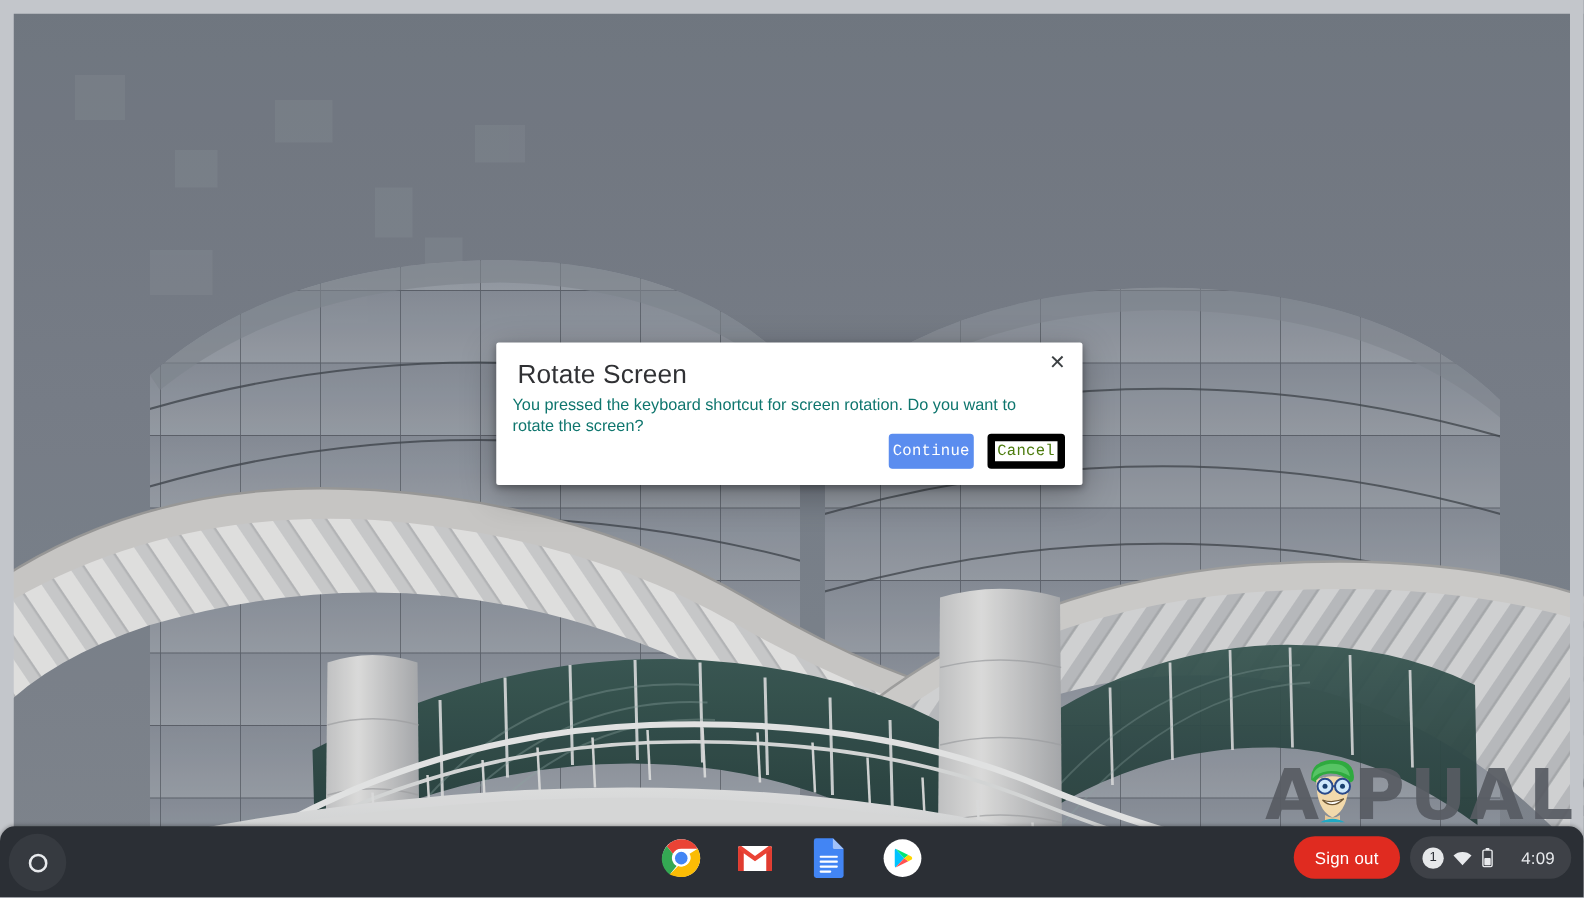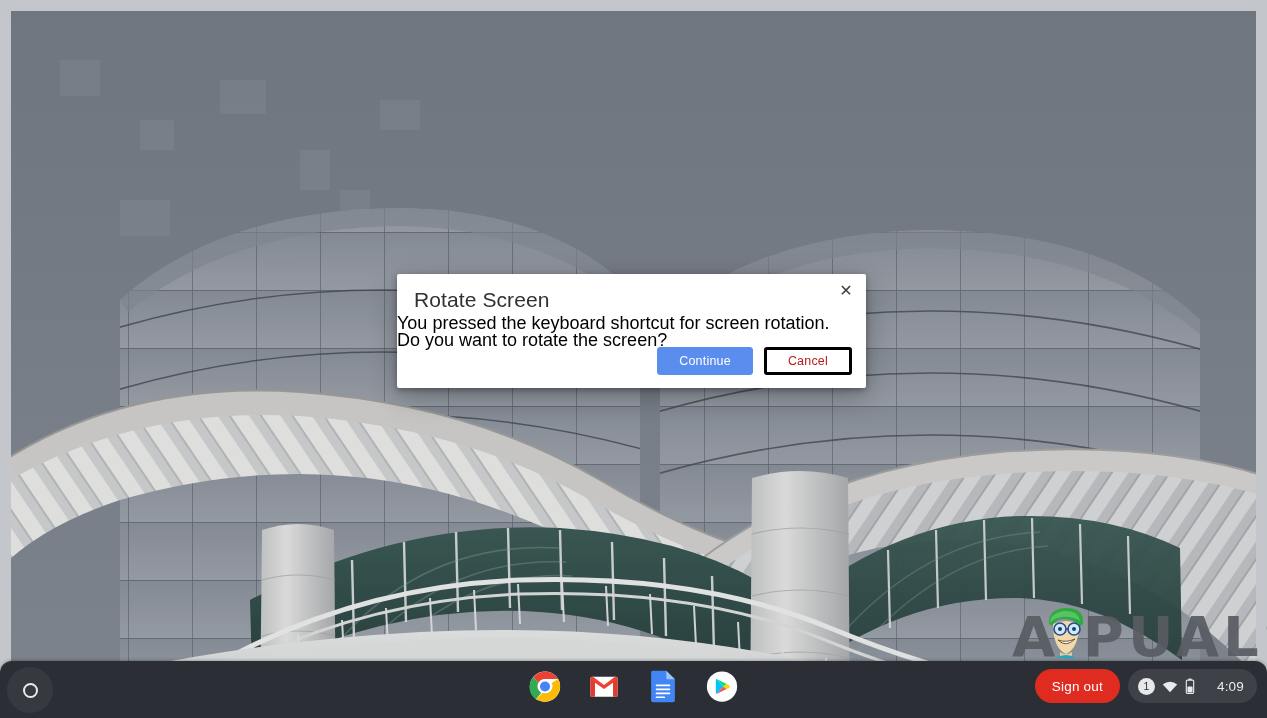--- a/index.html
+++ b/index.html
@@ -93,54 +93,54 @@
     display: flex; align-items: center; justify-content: center;
     color: #3c4043;
     font-size: 16px;
     line-height: 1;
     cursor: pointer;
     background: none; border: 0;
     font-family: "Liberation Sans", sans-serif;
   }
   #dialog-body {
     position: absolute;
-    left: 0; top: 41px;
+    left: 13px; top: 41px;
     width: 436px;
-    font-size: 18px;
-    color: #000000;
+    font-size: 13px;
+    color: #0f766e;
     line-height: 17px;
     letter-spacing: 0;
   }
   #dialog-actions {
     position: absolute;
     right: 14px; bottom: 13px;
     display: flex;
     gap: 11px;
   }
   .dlg-btn {
     height: 28px;
-    padding: 0 21px;
+    padding: 0 2px;
     border-radius: 3px;
     font-size: 12.5px;
-    font-family: Liberation Sans, sans-serif;
+    font-family: Liberation Mono, monospace;
     cursor: pointer;
     letter-spacing: .2px;
     display: inline-flex;
     align-items: center;
     justify-content: center;
   }
   #dialog-continue {
     background: #5b8def;
     border: 1px solid #5b8def;
     color: #ffffff;
   }
   #dialog-cancel {
     background: #ffffff;
-    border: 3px solid #000000;
-    color: #b91c1c;
+    border: 6px solid #000000;
+    color: #4d7c0f;
   }
 
   
   #shelf {
     position: absolute;
     left: 0; bottom: 0;
     width: 1267px;
     height: 57px;
     background: #2b2f35;
     border-radius: 12px 12px 0 0;

